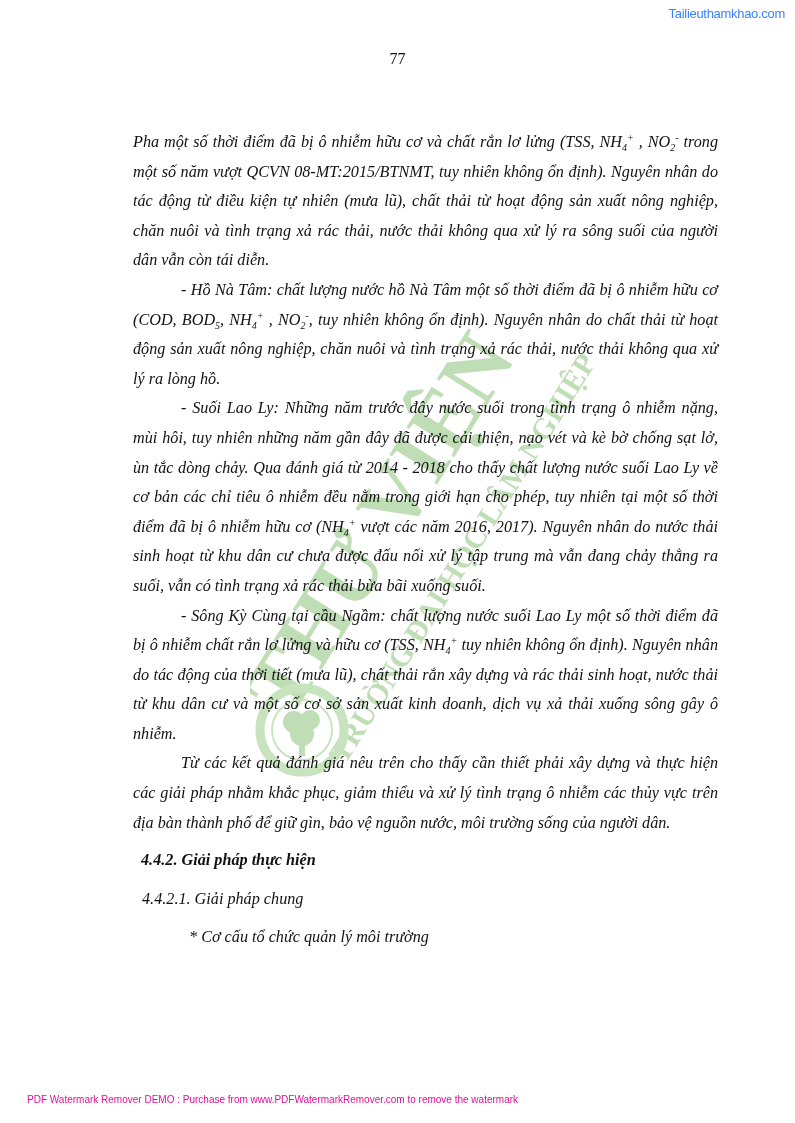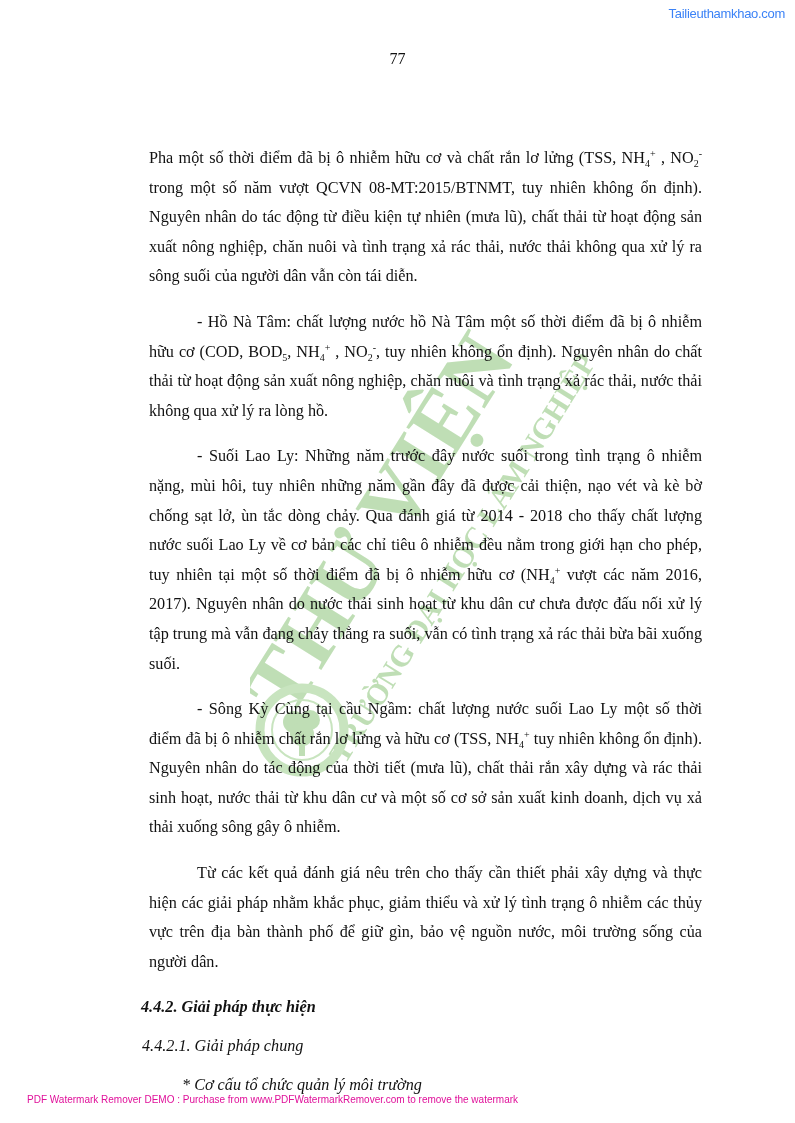--- a/index.html
+++ b/index.html
@@ -2,25 +2,25 @@
 <html><head>
 <meta charset="utf-8">
 <style>
   html, body { margin:0; padding:0; }
   body { width:795px; height:1123px; background:#ffffff; position:relative; overflow:hidden;
          font-family:"Liberation Serif", "DejaVu Serif", serif; color:#111; }
   .site-mark { position:absolute; top:6px; right:10px; font-family:"Liberation Sans", sans-serif;
                font-size:13px; color:#3b82f6; letter-spacing:-0.3px; }
   .page-num { position:absolute; top:50px; left:0; width:795px; text-align:center; font-size:16px; }
   .content { position:absolute; left:133px; top:128px; width:585px; font-size:16.2px; line-height:29.6px; }
-  .p { margin:16px; text-align:justify; text-align-last:left; }
+  .p { margin:0; text-align:justify; text-align-last:left;font-style:italic; }
   .indent { text-indent:48px; }
   .h-bold { font-weight:bold; font-style:italic; margin:8px; }
   .h-ital { font-style:italic; margin:9px; }
-  .h-star { font-style:italic; margin:1px; padding-left:48px; }
+  .h-star { font-style:italic; margin:8px; padding-left:48px; }
   sup, sub { font-size:10px; line-height:0; }
   .demo { position:absolute; left:27px; top:1094px; white-space:nowrap; font-family:"Liberation Sans", sans-serif;
           font-size:10px; color:#e0109a; }
   .wm { position:absolute; left:250px; top:290px; width:360px; height:520px; pointer-events:none; z-index:0; opacity:0.55; }
   .content, .page-num { z-index:1; }
 </style>
 </head>
 <body>
 
 <div class="site-mark">Tailieuthamkhao.com</div>

